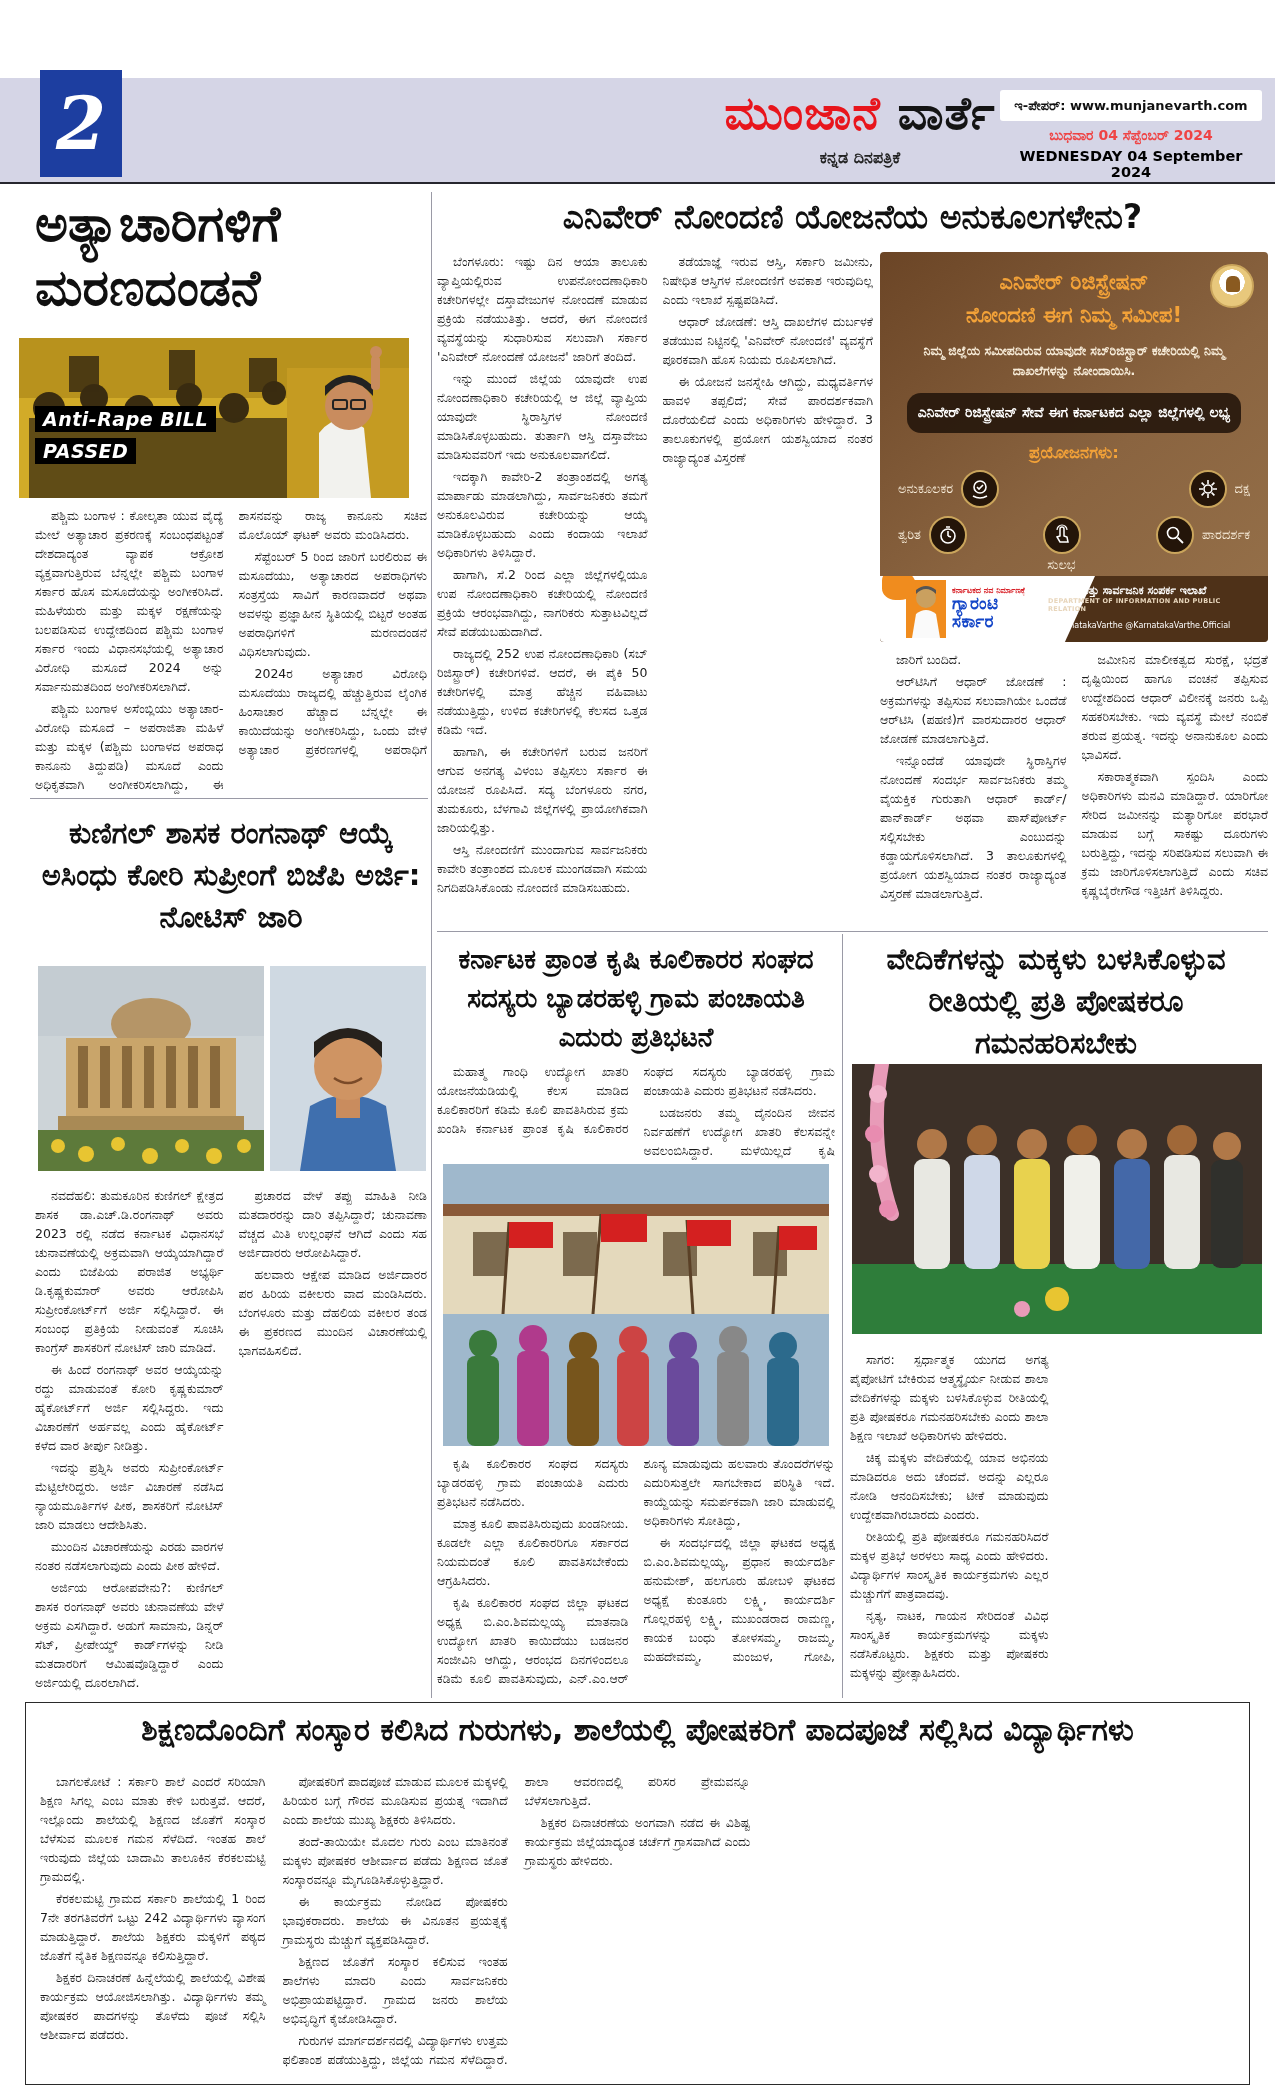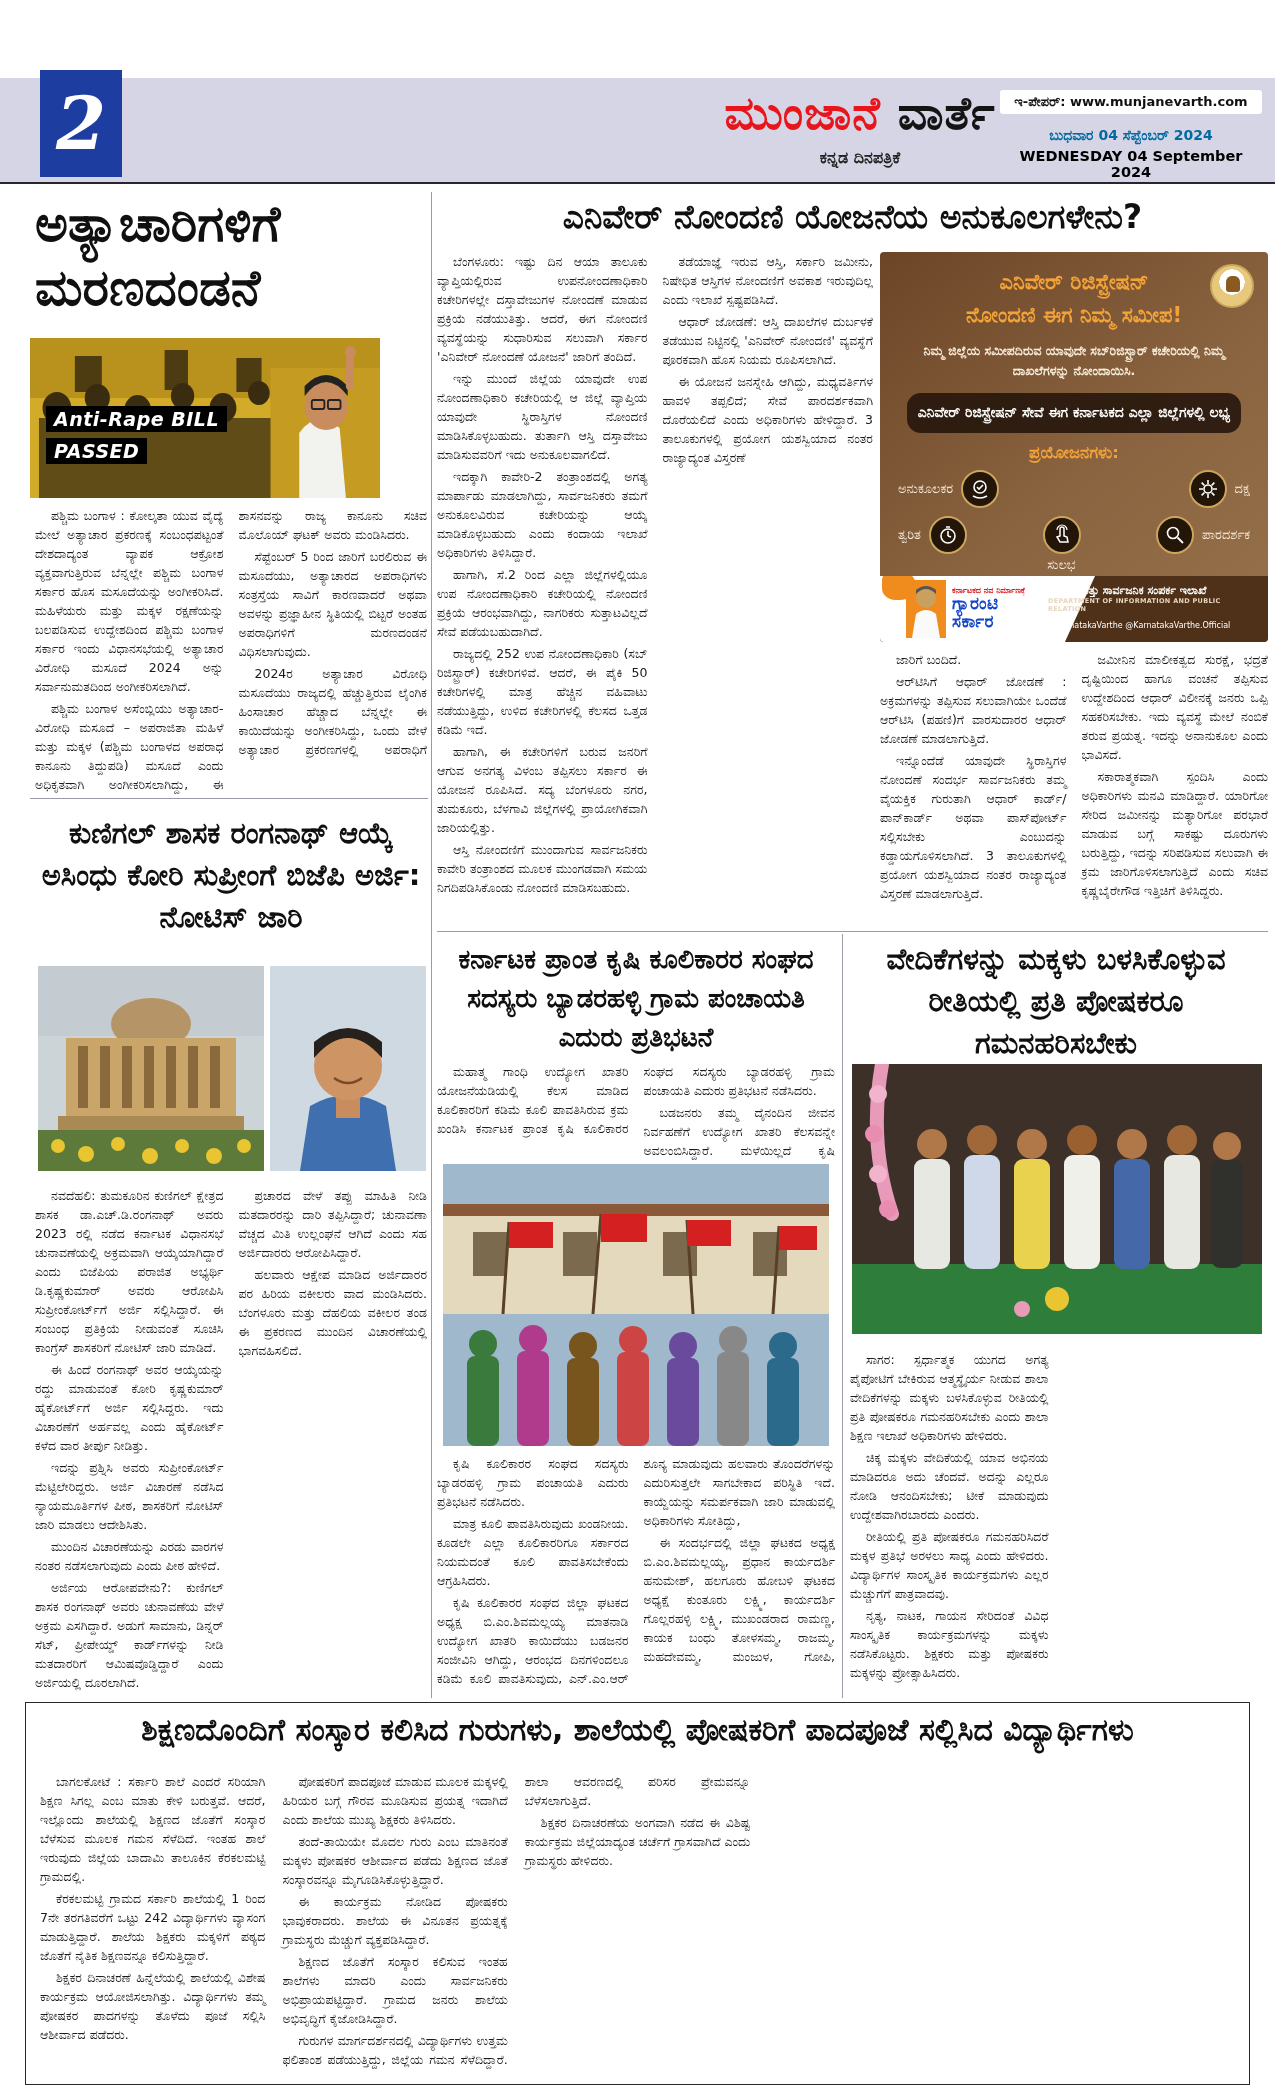--- a/index.html
+++ b/index.html
@@ -5,22 +5,22 @@
   * { box-sizing: border-box; margin: 0; padding: 0; }
   html,body { width:1275px; height:2100px; background:#ffffff; font-family:"DejaVu Sans","Liberation Sans",sans-serif; position:relative; }
   .abs { position:absolute; }
   
   .mast-band { left:0; top:78px; width:1275px; height:106px; background:#d5d5e6; border-bottom:2px solid #26262e; }
   .page-num { left:40px; top:70px; width:82px; height:107px; background:#1d3ea0; color:#fff; display:flex; align-items:center; justify-content:center; font-family:"DejaVu Serif","Liberation Serif",serif; font-size:72px; font-weight:bold; font-style:italic; z-index:3; }
   .mast-title { left:590px; top:86px; width:540px; text-align:center; font-weight:bold; font-size:46px; letter-spacing:1px; white-space:nowrap; }
   .mast-title .red { color:#e8151c; }
   .mast-title .blk { color:#141414; }
   .mast-tag { left:590px; top:148px; width:540px; text-align:center; font-size:16px; font-weight:bold; color:#222; }
-  .epaper-box { left:1000px; top:90px; width:262px; height:24px; background:#ffffff; border-radius:3px; display:flex; align-items:center; justify-content:center; font-size:13px; font-weight:bold; color:#111; z-index:2; }
-  .date-kn { left:1000px; top:127px; width:262px; text-align:center; font-size:14px; font-weight:bold; color:#0369a1; z-index:2;}
+  .epaper-box { left:1000px; top:90px; width:262px; height:31px; background:#ffffff; border-radius:3px; display:flex; align-items:center; justify-content:center; font-size:13px; font-weight:bold; color:#111; z-index:2; }
+  .date-kn { left:1000px; top:127px; width:262px; text-align:center; font-size:14px; font-weight:bold; color:#ef4444; z-index:2;}
   .date-en { left:1000px; top:148px; width:262px; text-align:center; font-size:14.5px; font-weight:bold; color:#000; z-index:2;}
   
   .rule-v { width:1px; background:#9a9aa6; }
   .rule-h { height:1px; background:#9a9aa6; }
   .box-frame { border:1.5px solid #2a2a2a; }
   
   .hl { font-weight:bold; color:#101010; }
   .hl-xl { font-size:50px; line-height:1.28; }
   .hl-l  { font-size:33px; line-height:1.25; text-align:center; }
   .hl-m  { font-size:29px; line-height:1.45; text-align:center; }
@@ -75,21 +75,21 @@
 <div class="abs date-en">WEDNESDAY 04 September 2024</div>
 
 <div class="abs rule-v" style="left:431px; top:192px; height:1506px;"></div>
 <div class="abs rule-v" style="left:842px; top:934px; height:764px;"></div>
 <div class="abs rule-h" style="left:30px; top:798px; width:398px;"></div>
 <div class="abs rule-h" style="left:437px; top:931px; width:831px;"></div>
 
 <div class="abs" style="left:35px; top:192px; width:392px;">
   <div class="hl hl-xl">ಅತ್ಯಾಚಾರಿಗಳಿಗೆ ಮರಣದಂಡನೆ</div>
 </div>
-<div class="abs photo" style="left:30px; top:338px; width:350px; height:160px;">
+<div class="abs photo" style="left:19px; top:338px; width:390px; height:160px;">
   <svg viewBox="0 0 390 160" preserveAspectRatio="none">
     <rect width="390" height="160" fill="#d2ab28"></rect>
     <rect width="390" height="60" fill="#b8921d"></rect>
     <g fill="#3a2c10">
       <circle cx="30" cy="70" r="16"></circle>
         <circle cx="75" cy="60" r="14"></circle>
         <circle cx="120" cy="72" r="15"></circle>
       <circle cx="170" cy="58" r="13"></circle>
         <circle cx="215" cy="70" r="15"></circle>
         <circle cx="255" cy="55" r="12"></circle>

